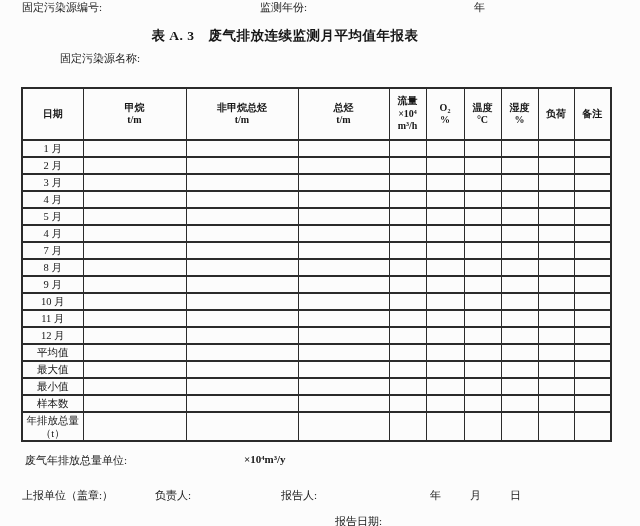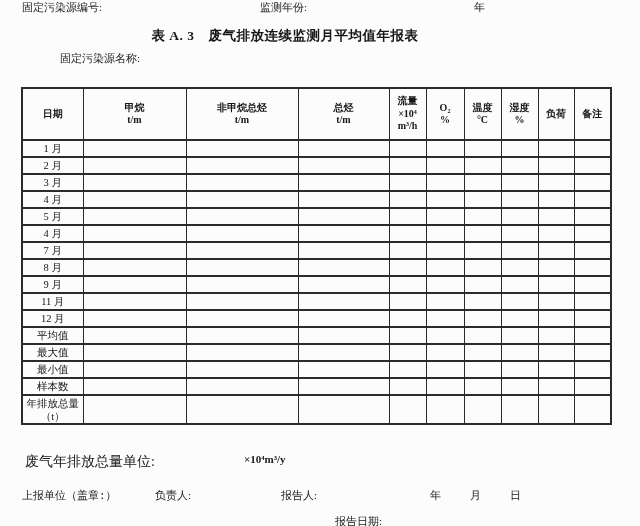--- a/index.html
+++ b/index.html
@@ -52,25 +52,25 @@
   }
   table.report tbody tr { height: 17px; }
   table.report tbody tr.tall-row { height: 29px; margin-top: 48px; }
   td.row-label {
     font-size: 10.5px; line-height: 13px;
     padding: 0 6px;
     font-weight: 500;
   }
   .footer1 { position: absolute; top: 453px; left: 0; width: 640px; height: 16px; }
   .footer1 span { position: absolute; white-space: nowrap; }
-  .footer1 .unit-label { left: 25px; font-size: 14px; }
+  .footer1 .unit-label { left: 25px; font-size: 11px; }
   .footer1 .unit-value { left: 244px; font-size: 11px; font-weight: bold; }
   .footer2 { position: absolute; top: 488px; left: 0; width: 640px; height: 16px; }
   .footer2 span { position: absolute; white-space: nowrap; font-size: 11px; }
-  .footer2 .sign-unit  { left: 22px; font-family: Liberation Mono, monospace; }
+  .footer2 .sign-unit  { left: 22px; }
   .footer2 .sign-resp  { left: 155px; }
   .footer2 .sign-rep   { left: 245px; margin-left: 36px; }
   .footer2 .sign-date  { left: 335px; margin-top: 26px; }
   .footer2 .sign-y     { left: 430px; }
   .footer2 .sign-m     { left: 470px; }
   .footer2 .sign-d     { left: 510px; }
 </style>
 </head>
 <body>
 
@@ -244,20 +244,32 @@
           <td></td>
           <td></td>
           <td></td>
           <td></td>
           <td></td>
           <td></td>
           <td></td>
           <td></td>
         </tr>
         <tr>
+          <td class="row-label">10 月</td>
+          <td></td>
+          <td></td>
+          <td></td>
+          <td></td>
+          <td></td>
+          <td></td>
+          <td></td>
+          <td></td>
+          <td></td>
+        </tr>
+        <tr>
           <td class="row-label">11 月</td>
           <td></td>
           <td></td>
           <td></td>
           <td></td>
           <td></td>
           <td></td>
           <td></td>
           <td></td>
           <td></td>

